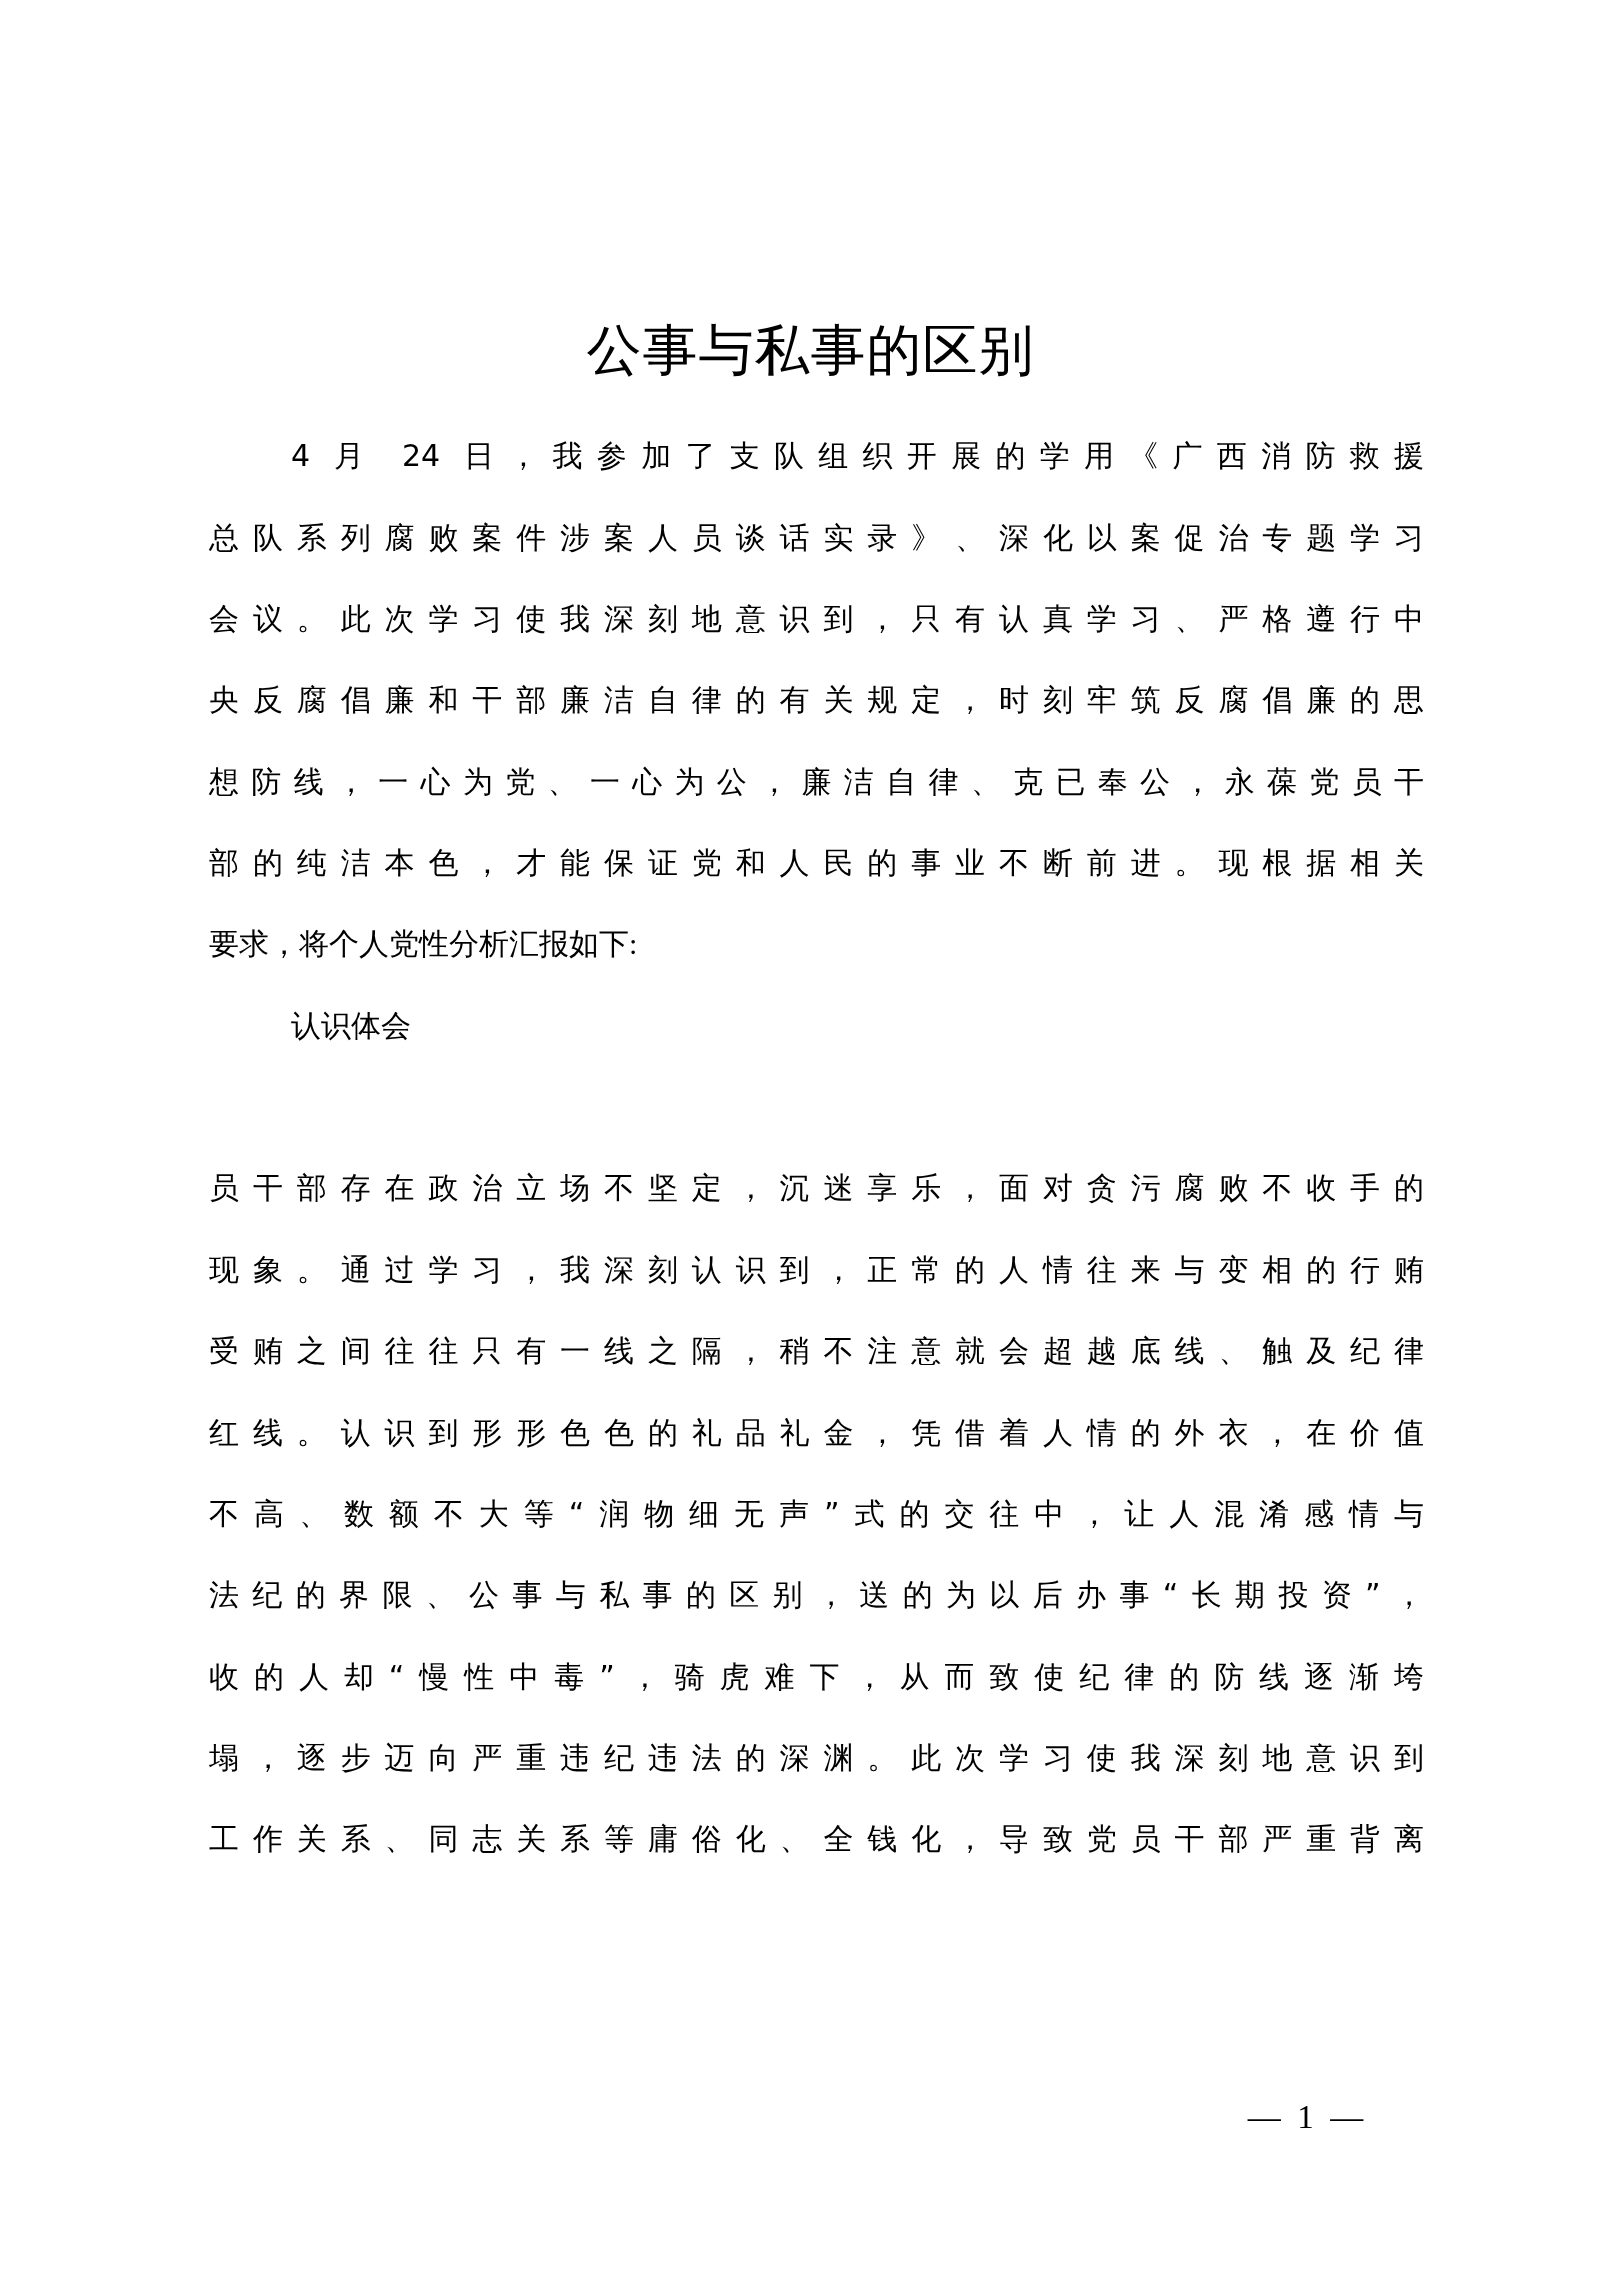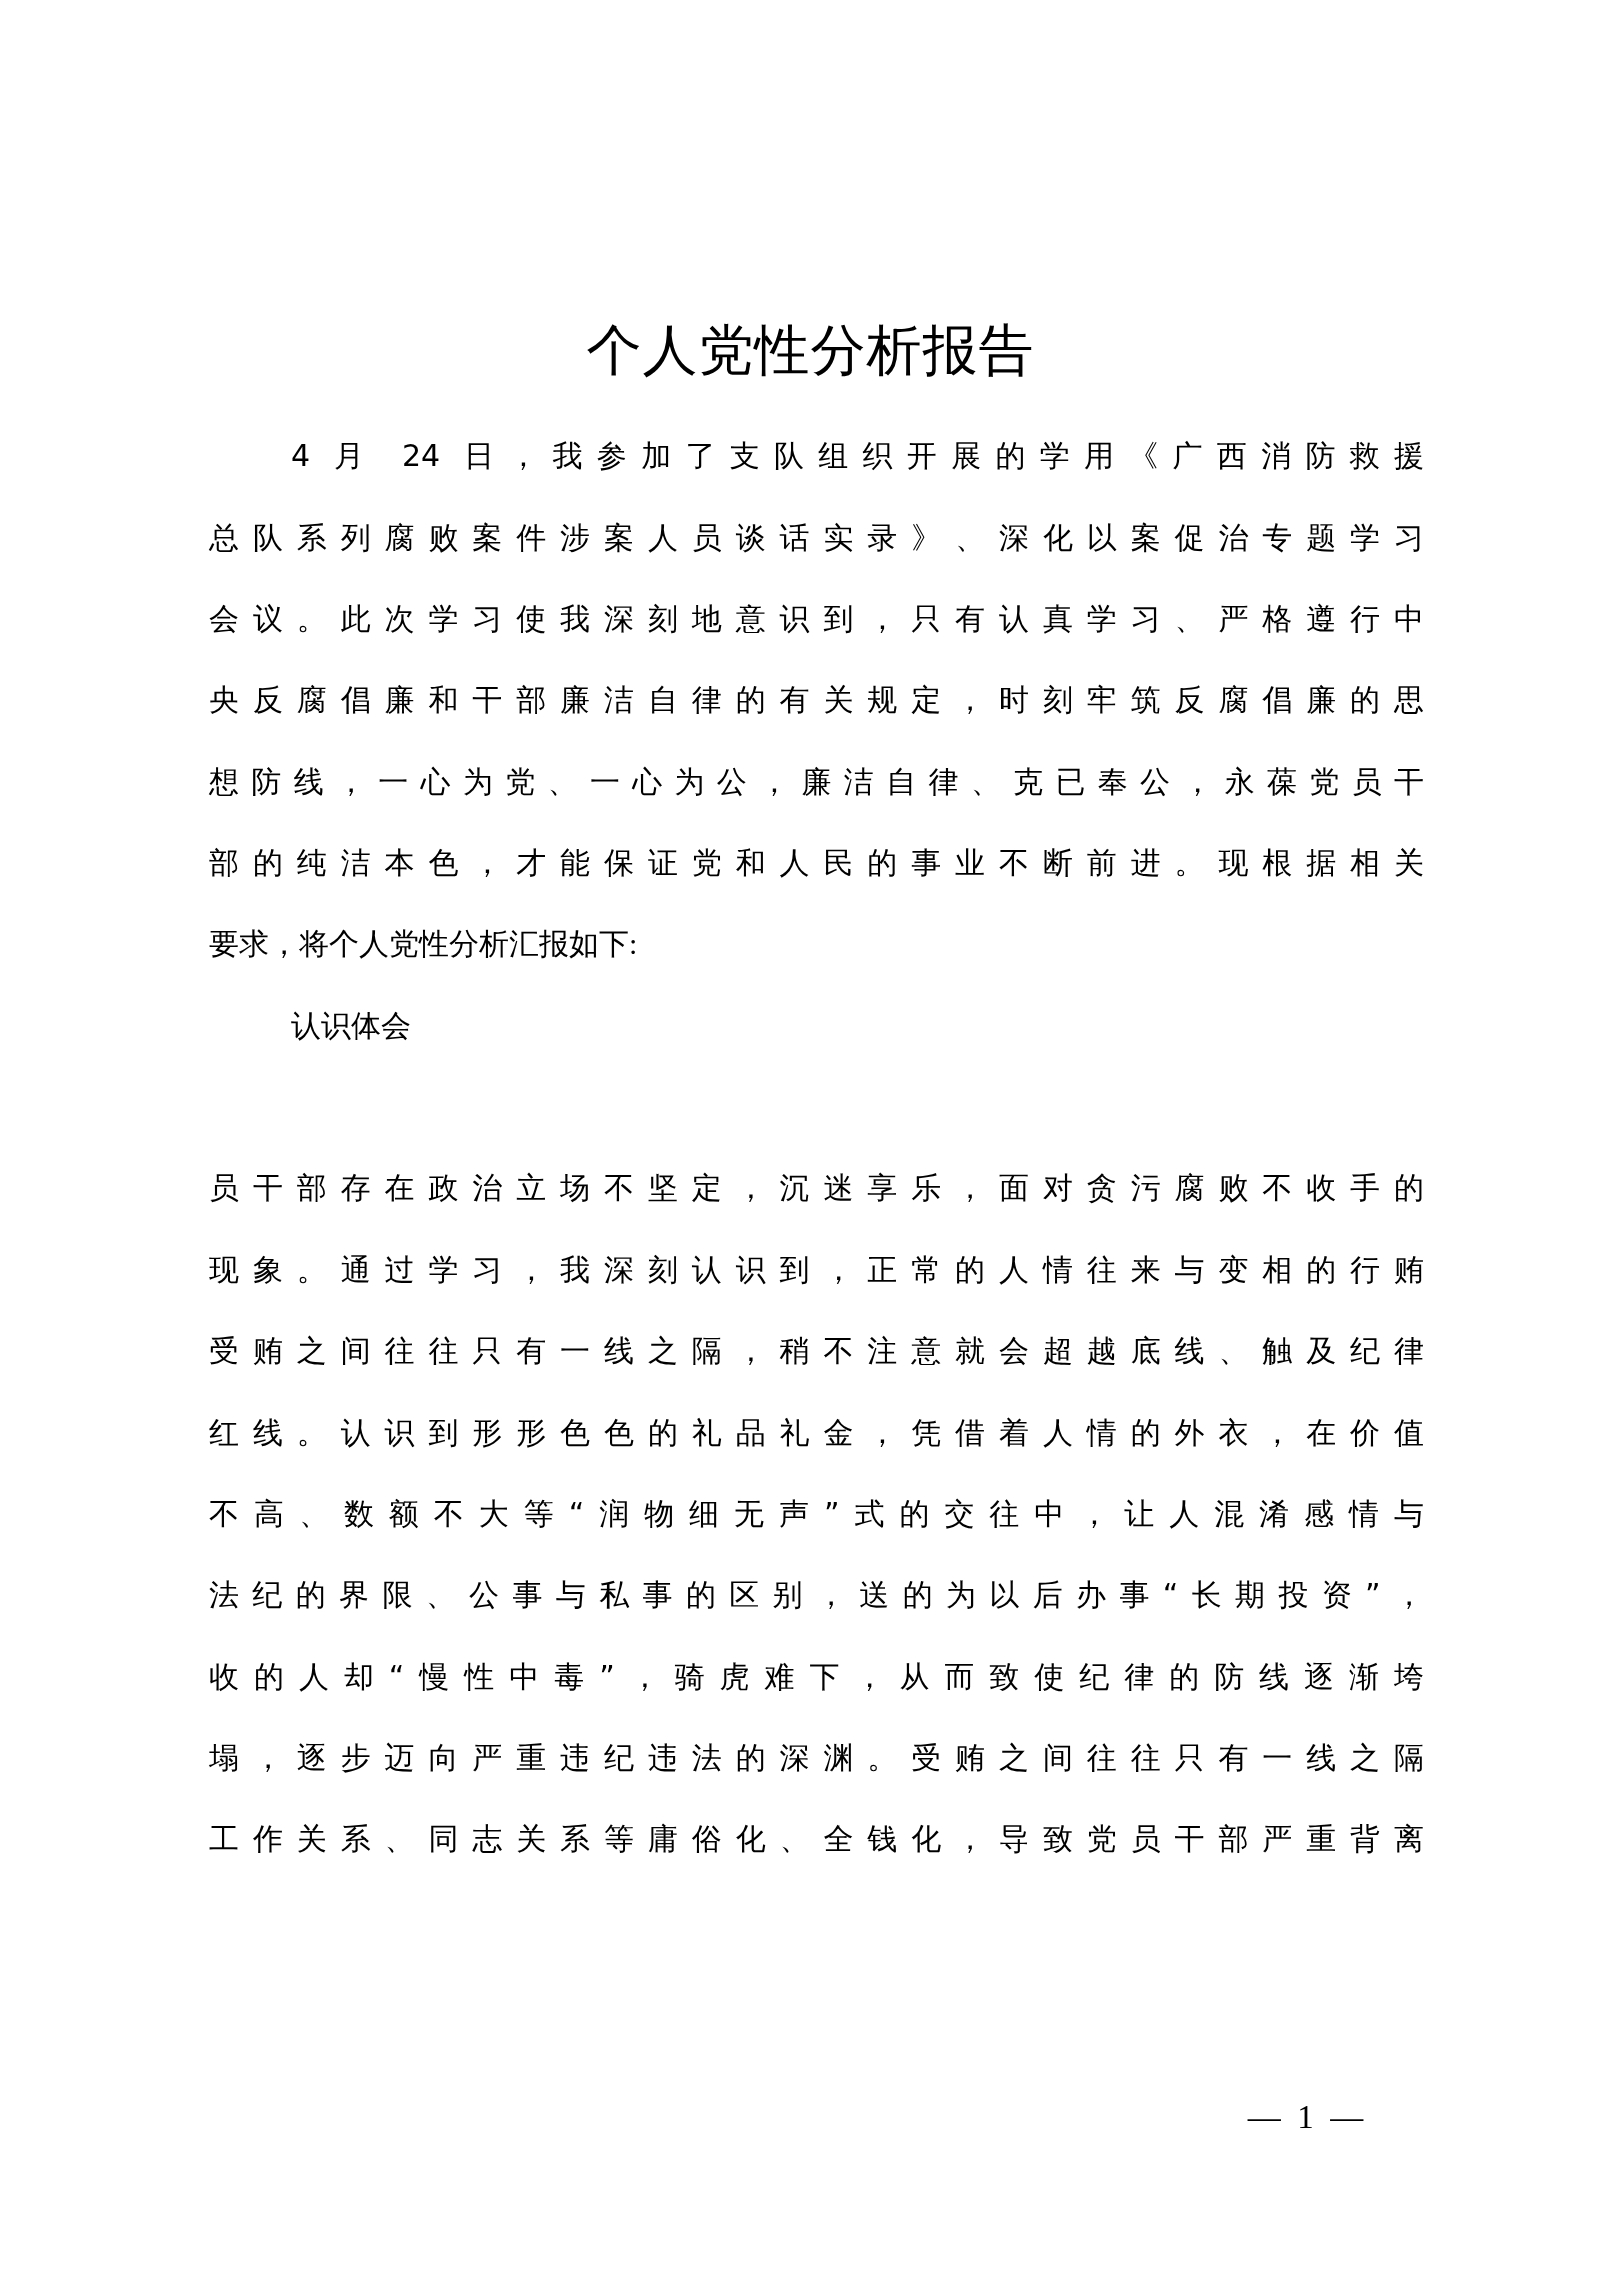--- a/index.html
+++ b/index.html
@@ -13,37 +13,37 @@
   .line.last { text-align-last: left; font-family: Liberation Serif, serif; }
   .indent { left: 291px; width: 1133px; }
   .footer { position: absolute; top: 2098px; left: 1237px; width: 137px; text-align: center;
             font-family: "Liberation Serif", "DejaVu Serif", serif; font-size: 33px; line-height: 39px;
             white-space: pre; }
 </style>
 </head>
 <body>
 
 <div class="page">
-  <div class="title">个人党性分析报告</div>
+  <div class="title">公事与私事的区别</div>
 
   <div class="line indent" style="top:428px">4 月 24 日，我参加了支队组织开展的学用《广西消防救援</div>
   <div class="line" style="top:510px">总队系列腐败案件涉案人员谈话实录》、深化以案促治专题学习</div>
   <div class="line" style="top:591px">会议。此次学习使我深刻地意识到，只有认真学习、严格遵行中</div>
   <div class="line" style="top:672px">央反腐倡廉和干部廉洁自律的有关规定，时刻牢筑反腐倡廉的思</div>
   <div class="line" style="top:754px">想防线，一心为党、一心为公，廉洁自律、克已奉公，永葆党员干</div>
   <div class="line" style="top:835px">部的纯洁本色，才能保证党和人民的事业不断前进。现根据相关</div>
   <div class="line last" style="top:916px">要求，将个人党性分析汇报如下:</div>
 
   <div class="line indent last" style="top:998px">认识体会</div>
 
   <div class="line" style="top:1160px">员干部存在政治立场不坚定，沉迷享乐，面对贪污腐败不收手的</div>
   <div class="line" style="top:1242px">现象。通过学习，我深刻认识到，正常的人情往来与变相的行贿</div>
   <div class="line" style="top:1323px">受贿之间往往只有一线之隔，稍不注意就会超越底线、触及纪律</div>
   <div class="line" style="top:1405px">红线。认识到形形色色的礼品礼金，凭借着人情的外衣，在价值</div>
   <div class="line" style="top:1486px">不高、数额不大等“润物细无声”式的交往中，让人混淆感情与</div>
   <div class="line" style="top:1567px">法纪的界限、公事与私事的区别，送的为以后办事“长期投资”，</div>
   <div class="line" style="top:1649px">收的人却“慢性中毒”，骑虎难下，从而致使纪律的防线逐渐垮</div>
-  <div class="line" style="top:1730px">塌，逐步迈向严重违纪违法的深渊。受贿之间往往只有一线之隔</div>
+  <div class="line" style="top:1730px">塌，逐步迈向严重违纪违法的深渊。此次学习使我深刻地意识到</div>
   <div class="line" style="top:1811px">工作关系、同志关系等庸俗化、全钱化，导致党员干部严重背离</div>
 
   <div class="footer">—  1  —</div>
 </div>
 
 
 </body></html>

